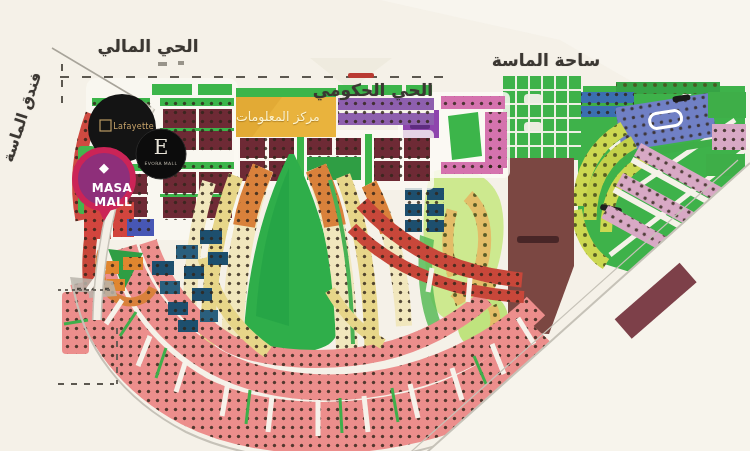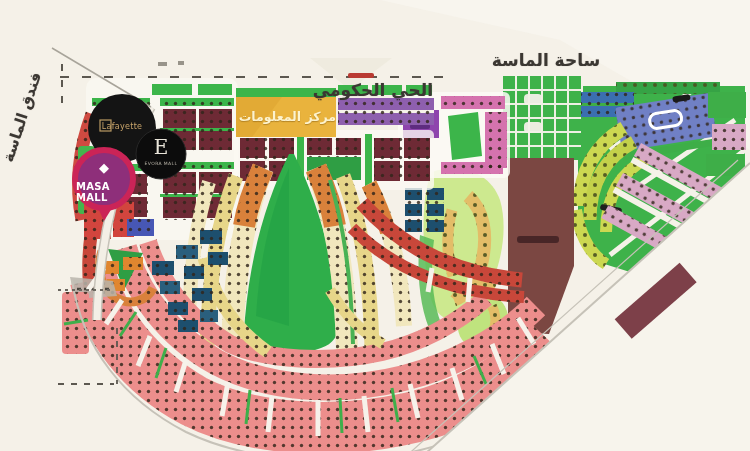--- a/index.html
+++ b/index.html
@@ -14,33 +14,33 @@
     position:absolute;font-weight:bold;color:#3b3732;text-align:center;
     direction:rtl;line-height:1.2;white-space:nowrap;
     text-shadow:0 0 1px rgba(60,55,50,.35);
   }
   #lbl-financial{left:97px;top:36px;width:102px;font-size:17px;}
   #lbl-government{left:315px;top:32px;width:118px;font-size:17px;margin-top:48px;}
   #lbl-square{left:486px;top:50px;width:120px;font-size:17px;}
   #lbl-hotel{left:-42px;top:108px;width:128px;font-size:15px;transform:rotate(-72deg);}
   #banner-label{
     position:absolute;left:236px;top:102px;width:100px;height:30px;line-height:30px;
-    font-size:12.5px;font-weight:bold;color:#fdf3cd;text-align:right;direction:rtl;
+    font-size:12.5px;font-weight:normal;color:#fdf3cd;text-align:left;direction:rtl;
     text-shadow:0 1px 1px rgba(120,80,10,.45);
   }
   #lafayette-label{position:absolute;left:90px;top:122px;width:64px;font-size:8px;
-    color:#c9a56b;text-align:center;letter-spacing:.3px;}
+    color:#c9a56b;text-align:right;letter-spacing:.3px;}
   #evora-letter{position:absolute;left:149px;top:135px;width:24px;font-size:20px;
     font-family:"DejaVu Serif",serif;color:#e9e5da;text-align:center;}
   #evora-sub{position:absolute;left:137px;top:161px;width:48px;font-size:4.5px;
     color:#b9b4a8;text-align:center;letter-spacing:.4px;}
   #masa-diamond{position:absolute;left:96px;top:160px;width:16px;font-size:13px;
     color:#ffffff;text-align:center;}
-  #masa-label{position:absolute;left:76px;top:181px;width:56px;font-size:10px;
-    font-weight:bold;color:#ffffff;text-align:left;letter-spacing:.3px;}
+  #masa-label{position:absolute;left:76px;top:181px;width:56px;font-size:12px;
+    font-weight:bold;color:#ffffff;text-align:right;letter-spacing:.3px;}
 </style>
 </head>
 <body>
 
 <div id="stage">
 
 <svg id="map-svg" width="750" height="451" viewBox="0 0 750 451">
   <defs>
     <pattern id="dots" width="9" height="9" patternUnits="userSpaceOnUse">
       <circle cx="4.5" cy="4.5" r="1.7" fill="#31241a" opacity="0.82"></circle>
@@ -395,20 +395,21 @@
 
   <g>
     <circle cx="122" cy="128" r="34" fill="#141414"></circle>
     <rect x="100" y="120" width="11" height="11" fill="none" stroke="#b99a63" stroke-width="1.2"></rect>
     <circle cx="104" cy="179" r="29" fill="#8e2f7a" stroke="#cb2457" stroke-width="6"></circle>
     <polygon points="98,208 112,208 104,221" fill="#cb2457"></polygon>
     <circle cx="161" cy="154" r="25" fill="#0c0c0c" stroke="#262626" stroke-width="1"></circle>
   </g>
 </svg>
 
+<div class="lbl" id="lbl-financial">الحي المالي</div>
 <div class="lbl" id="lbl-government">الحي الحكومي</div>
 <div class="lbl" id="lbl-square">ساحة الماسة</div>
 <div class="lbl" id="lbl-hotel">فندق الماسة</div>
 <div id="banner-label">مركز المعلومات</div>
 <div id="lafayette-label">Lafayette</div>
 <div id="evora-letter">E</div>
 <div id="evora-sub">EVORA MALL</div>
 <div id="masa-diamond">◆</div>
 <div id="masa-label">MASA MALL</div>
 

